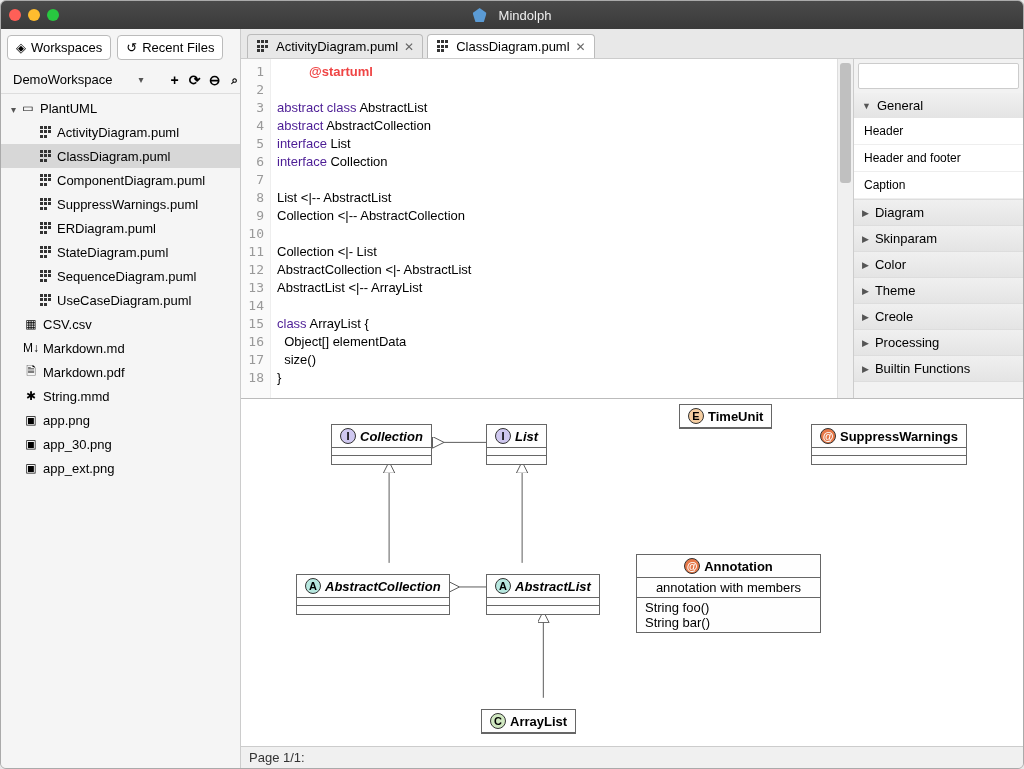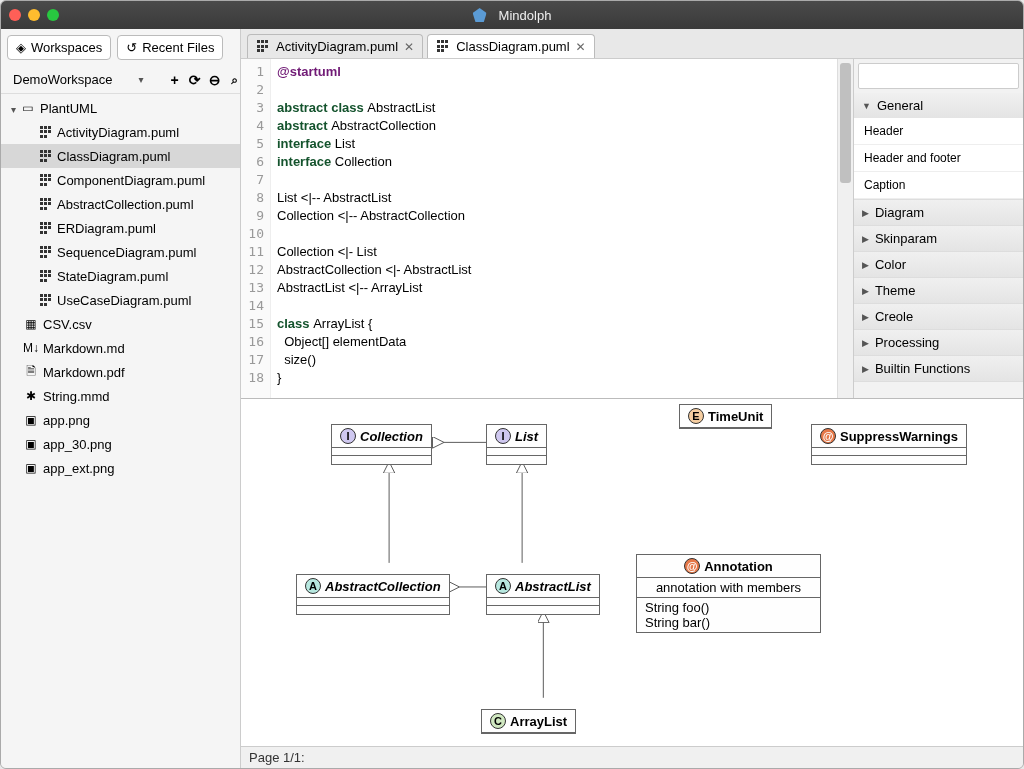--- a/index.html
+++ b/index.html
@@ -27,22 +27,22 @@
 .tree-icon { width: 16px; height: 16px; display: inline-flex; align-items: center; justify-content: center; font-size: 12px; }
 .main { flex: 1; display: flex; flex-direction: column; min-width: 0; }
 .tabs { height: 30px; background: #e8e8e8; display: flex; align-items: flex-end; padding: 0 6px; gap: 4px; border-bottom: 1px solid #ccc; }
 .tab { background: #e8e8e8; border: 1px solid #bbb; border-bottom: none; border-radius: 4px 4px 0 0; padding: 4px 8px; display: flex; align-items: center; gap: 6px; cursor: pointer; font-size: 12px; }
 .tab.active { background: #fff; }
 .tab .x { cursor: pointer; color: #666; font-size: 12px; }
 .editor-row { flex: 0 0 340px; display: flex; border-bottom: 1px solid #bbb; min-height: 0; }
 .code-wrap { flex: 1; display: flex; background: #fff; min-width: 0; }
 .gutter { width: 30px; background: #fafafa; color: #999; text-align: right; padding: 4px 6px 4px 0; font-family: Menlo, Consolas, monospace; font-size: 13px; line-height: 18px; border-right: 1px solid #eee; }
 .code { flex: 1; padding: 4px 6px; font-family: Menlo, Consolas, monospace; font-size: 13px; line-height: 18px; white-space: pre; overflow: hidden; }
-.kw { color: #701a75; font-weight: bold; }
-.kw2 { color: #14532d; font-weight: bold; }
+.kw { color: #ef4444; font-weight: bold; margin-left: 32px; }
+.kw2 { color: #4c1d95; font-weight: normal; }
 .vscroll { width: 16px; background: #f0f0f0; border-left: 1px solid #ddd; position: relative; }
 .vthumb { position: absolute; top: 4px; left: 2px; right: 2px; height: 120px; background: #c0c0c0; border-radius: 3px; }
 .props { width: 170px; background: #f2f2f2; border-left: 1px solid #ccc; display: flex; flex-direction: column; }
 .prop-search { height: 26px; background: #fff; border-bottom: 1px solid #ddd; margin: 4px; border: 1px solid #ccc; border-radius: 2px; }
 .accordion-item { border-bottom: 1px solid #ddd; }
 .acc-header { background: linear-gradient(#f0f0f0,#e4e4e4); padding: 5px 8px; display: flex; align-items: center; gap: 6px; cursor: pointer; font-size: 12px; }
 .acc-arrow { font-size: 9px; color: #555; }
 .acc-body { background: #fff; }
 .acc-body div { padding: 6px 10px; border-bottom: 1px solid #eee; font-size: 12px; cursor: pointer; }
 .preview { flex: 1; background: #fff; position: relative; overflow: hidden; }
@@ -151,21 +151,21 @@
             <span class="puml-ico">
               <i></i>
               <i></i>
               <i></i>
               <i></i>
               <i></i>
               <i></i>
               <i></i>
               <i></i>
             </span>
-            <span>AbstractCollection.puml</span>
+            <span>SuppressWarnings.puml</span>
           </div>
           <div class="tree-row">
             <span class="indent" style="width: 30px;"></span>
             <span class="puml-ico">
               <i></i>
               <i></i>
               <i></i>
               <i></i>
               <i></i>
               <i></i>
@@ -179,35 +179,35 @@
             <span class="puml-ico">
               <i></i>
               <i></i>
               <i></i>
               <i></i>
               <i></i>
               <i></i>
               <i></i>
               <i></i>
             </span>
+            <span>StateDiagram.puml</span>
+          </div>
+          <div class="tree-row">
+            <span class="indent" style="width: 30px;"></span>
+            <span class="puml-ico">
+              <i></i>
+              <i></i>
+              <i></i>
+              <i></i>
+              <i></i>
+              <i></i>
+              <i></i>
+              <i></i>
+            </span>
             <span>SequenceDiagram.puml</span>
-          </div>
-          <div class="tree-row">
-            <span class="indent" style="width: 30px;"></span>
-            <span class="puml-ico">
-              <i></i>
-              <i></i>
-              <i></i>
-              <i></i>
-              <i></i>
-              <i></i>
-              <i></i>
-              <i></i>
-            </span>
-            <span>StateDiagram.puml</span>
           </div>
           <div class="tree-row">
             <span class="indent" style="width: 30px;"></span>
             <span class="puml-ico">
               <i></i>
               <i></i>
               <i></i>
               <i></i>
               <i></i>
               <i></i>

